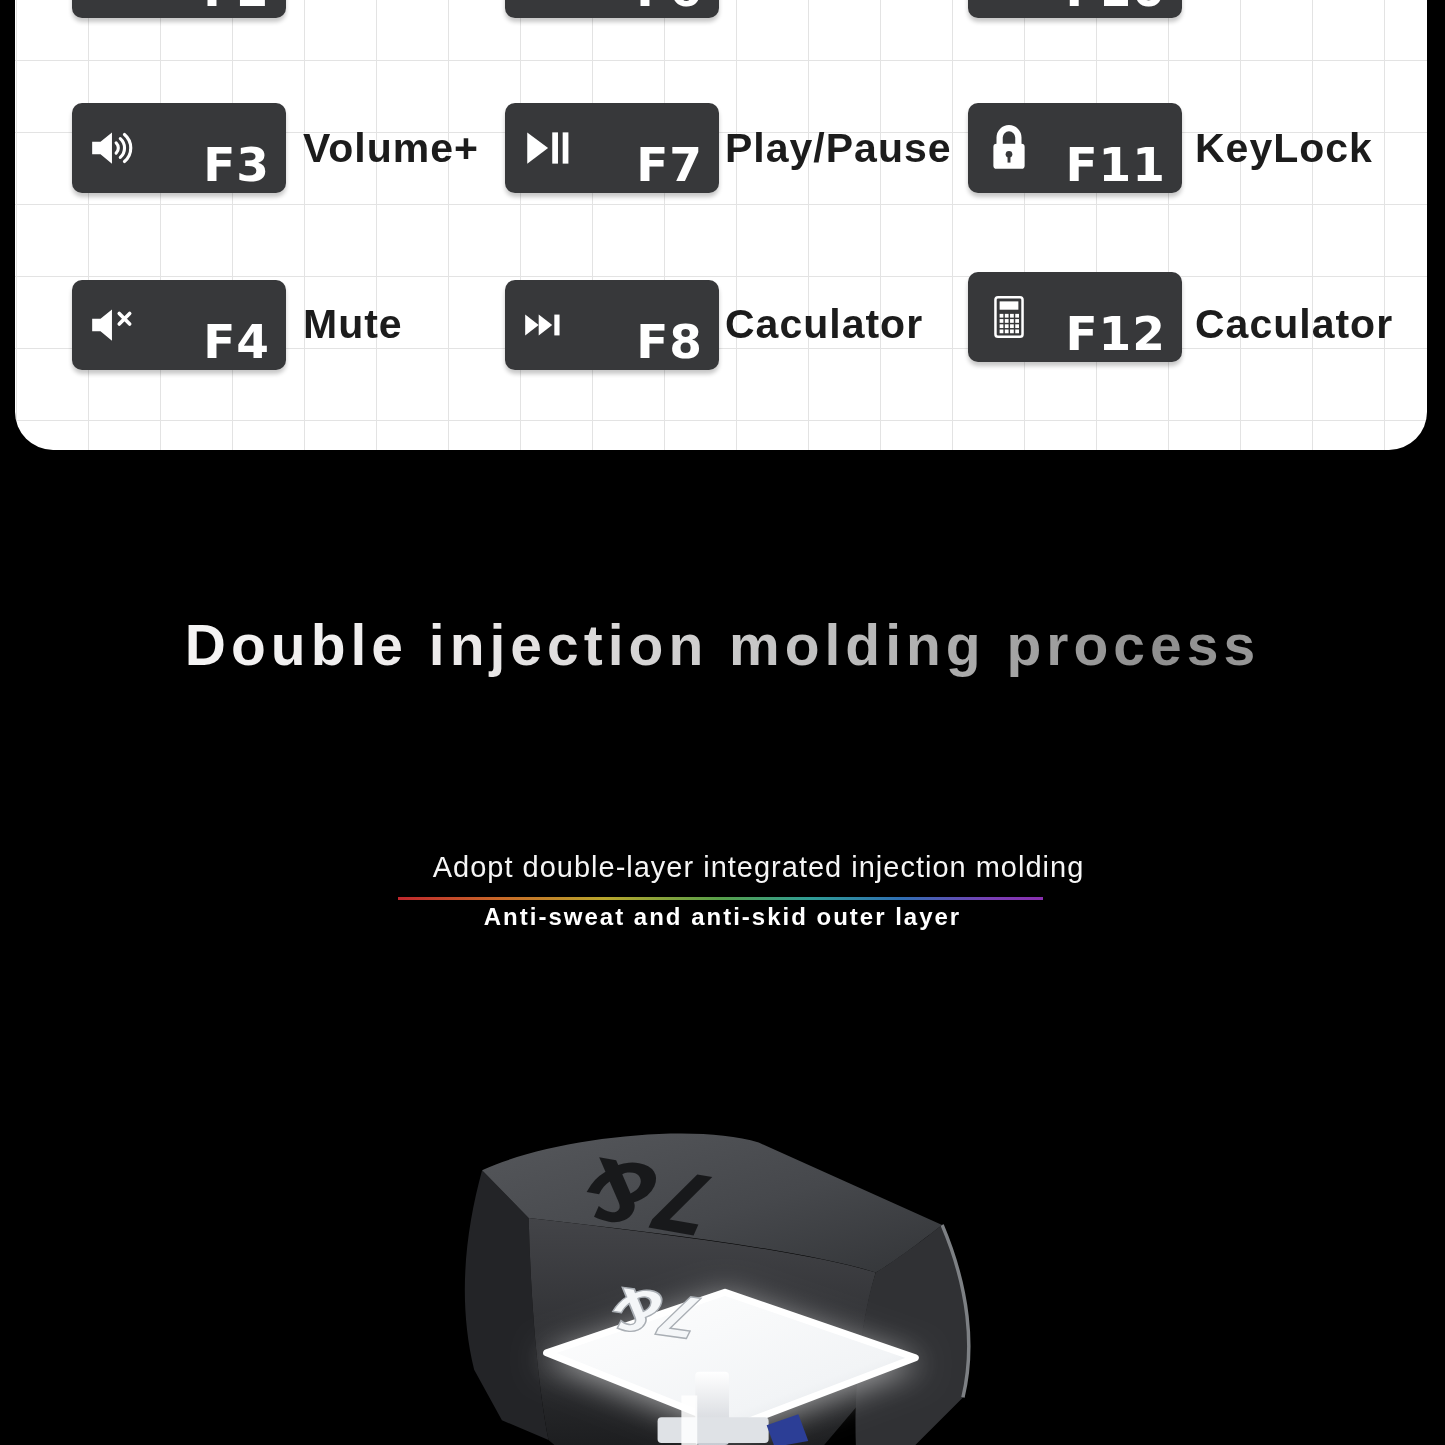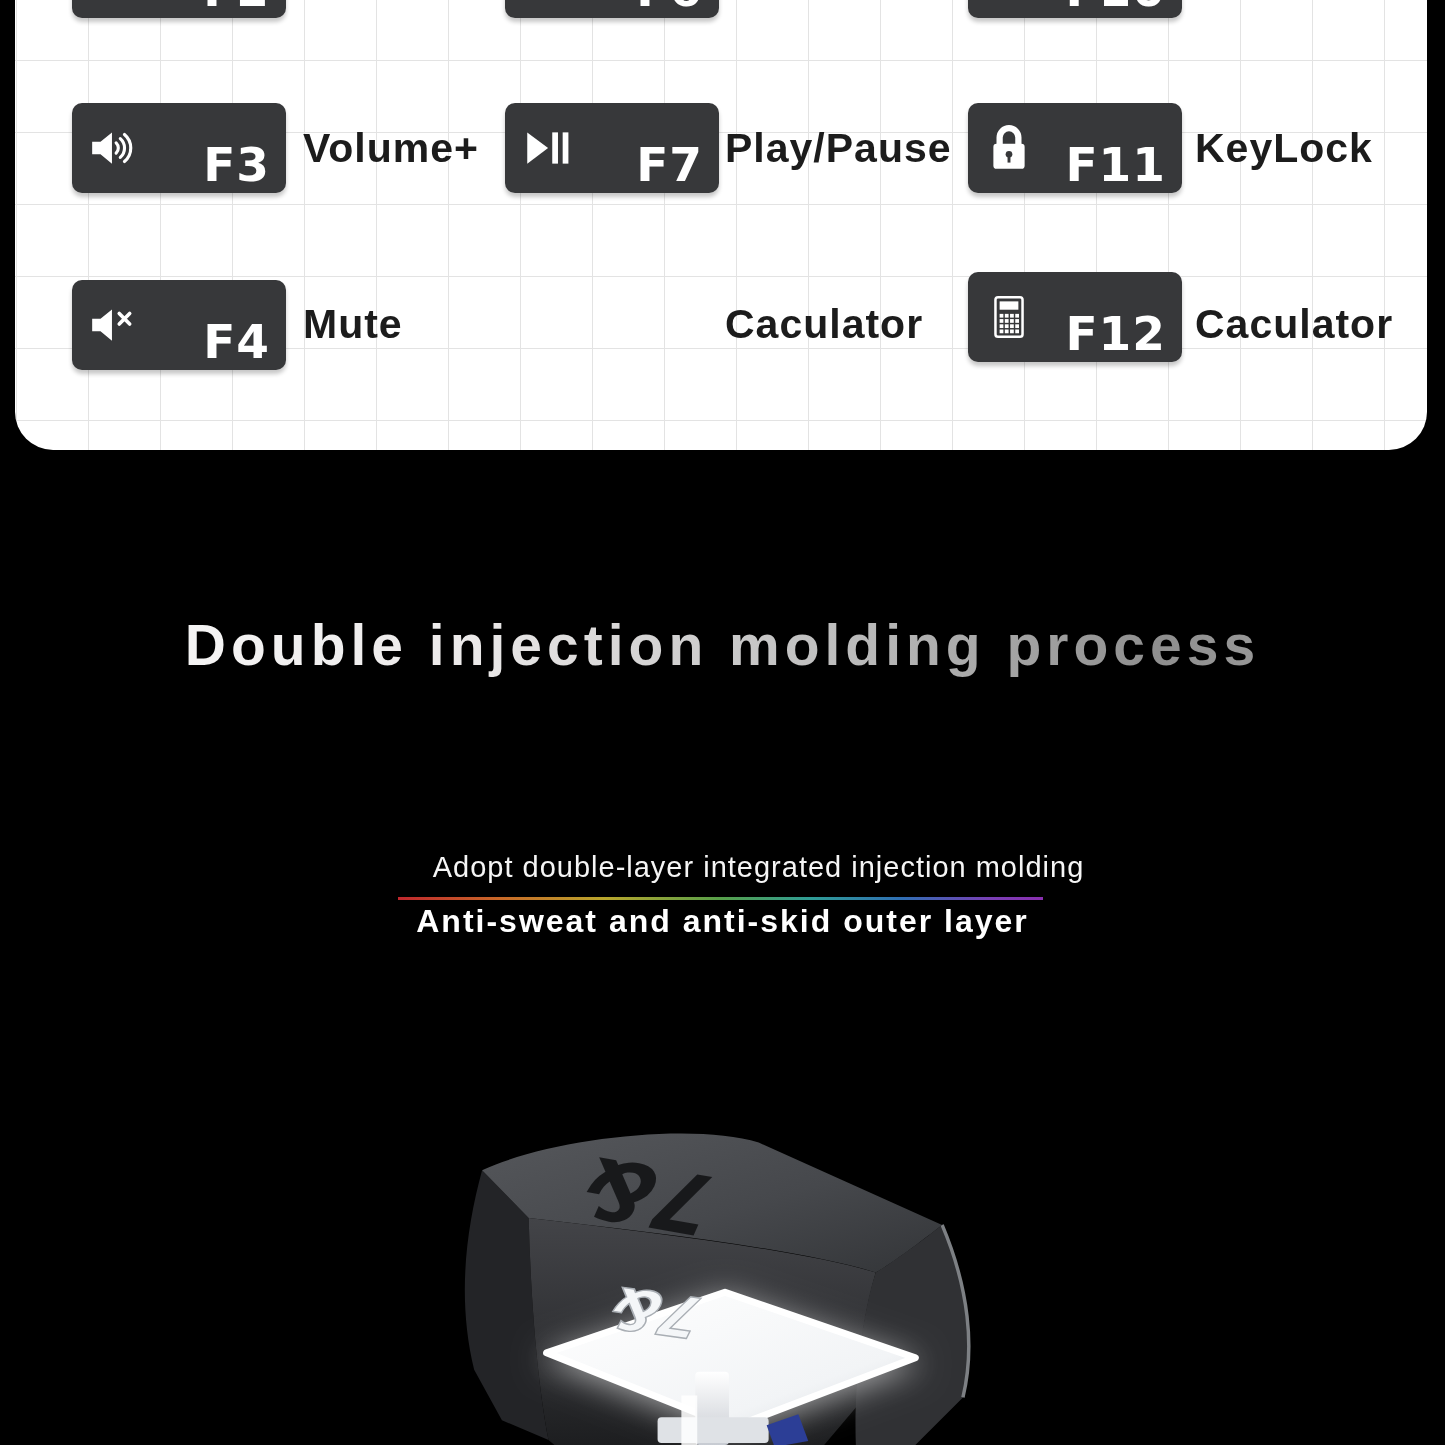--- a/index.html
+++ b/index.html
@@ -41,21 +41,21 @@
   .subtitle{
     position:absolute;top:851px;left:0;width:100%;text-align:center;
     color:#f5f5f5;font-size:29px;font-weight:500;letter-spacing:1px;white-space:nowrap;padding-left:36px;
   }
   .rainbow{
     position:absolute;top:897px;left:398px;width:645px;height:3px;
     background:linear-gradient(90deg,#c0272d 0%,#c96a28 16%,#b9a62c 32%,#57a04a 50%,#2f9d96 64%,#2f6fb4 78%,#7a3fb5 92%,#8a2fb0 100%);
   }
   .tagline{
     position:absolute;top:903px;left:0;width:100%;text-align:center;
-    color:#fff;font-size:32px;font-weight:bold;letter-spacing:2px;white-space:nowrap;
+    color:#fff;font-size:24px;font-weight:bold;letter-spacing:2px;white-space:nowrap;
   }
   .keycap{position:absolute;left:395px;top:1098px;width:660px;height:347px;}
 </style>
 </head>
 <body>
 
 <div class="panel">
 
   <div class="key" style="left:57px;top:-72px">
     <span class="fkey">F2</span>
@@ -107,20 +107,30 @@
     <span class="kicon">
       <svg viewBox="0 0 48 48">
           <path d="M4 18h8l11-9v30l-11-9H4z" fill="#fff"></path>
           <path d="M30 13l10 10M40 13L30 23" stroke="#fff" stroke-width="3.5" stroke-linecap="round"></path>
         </svg>
     </span>
     <span class="fkey">F4</span>
   </div>
   <div class="desc" style="left:288px;top:300px">Mute</div>
 
+  <div class="key" style="left:490px;top:280px">
+    <span class="kicon">
+      <svg viewBox="0 0 48 48">
+          <path d="M4 14l13 10L4 34z" fill="#fff"></path>
+          <path d="M17 14l13 10-13 10z" fill="#fff"></path>
+          <rect x="32" y="14" width="5" height="20" fill="#fff"></rect>
+        </svg>
+    </span>
+    <span class="fkey">F8</span>
+  </div>
   <div class="desc" style="left:710px;top:300px">Caculator</div>
 
   <div class="key" style="left:953px;top:272px">
     <span class="kicon">
       <svg viewBox="0 0 48 48">
         <rect x="11" y="5" width="26" height="38" rx="2.5" fill="none" stroke="#fff" stroke-width="2.4"></rect>
         <rect x="15" y="9" width="18" height="8" fill="#fff"></rect>
         <g fill="#fff">
           <rect x="15" y="21" width="3.6" height="3.6"></rect>
             <rect x="20" y="21" width="3.6" height="3.6"></rect>

